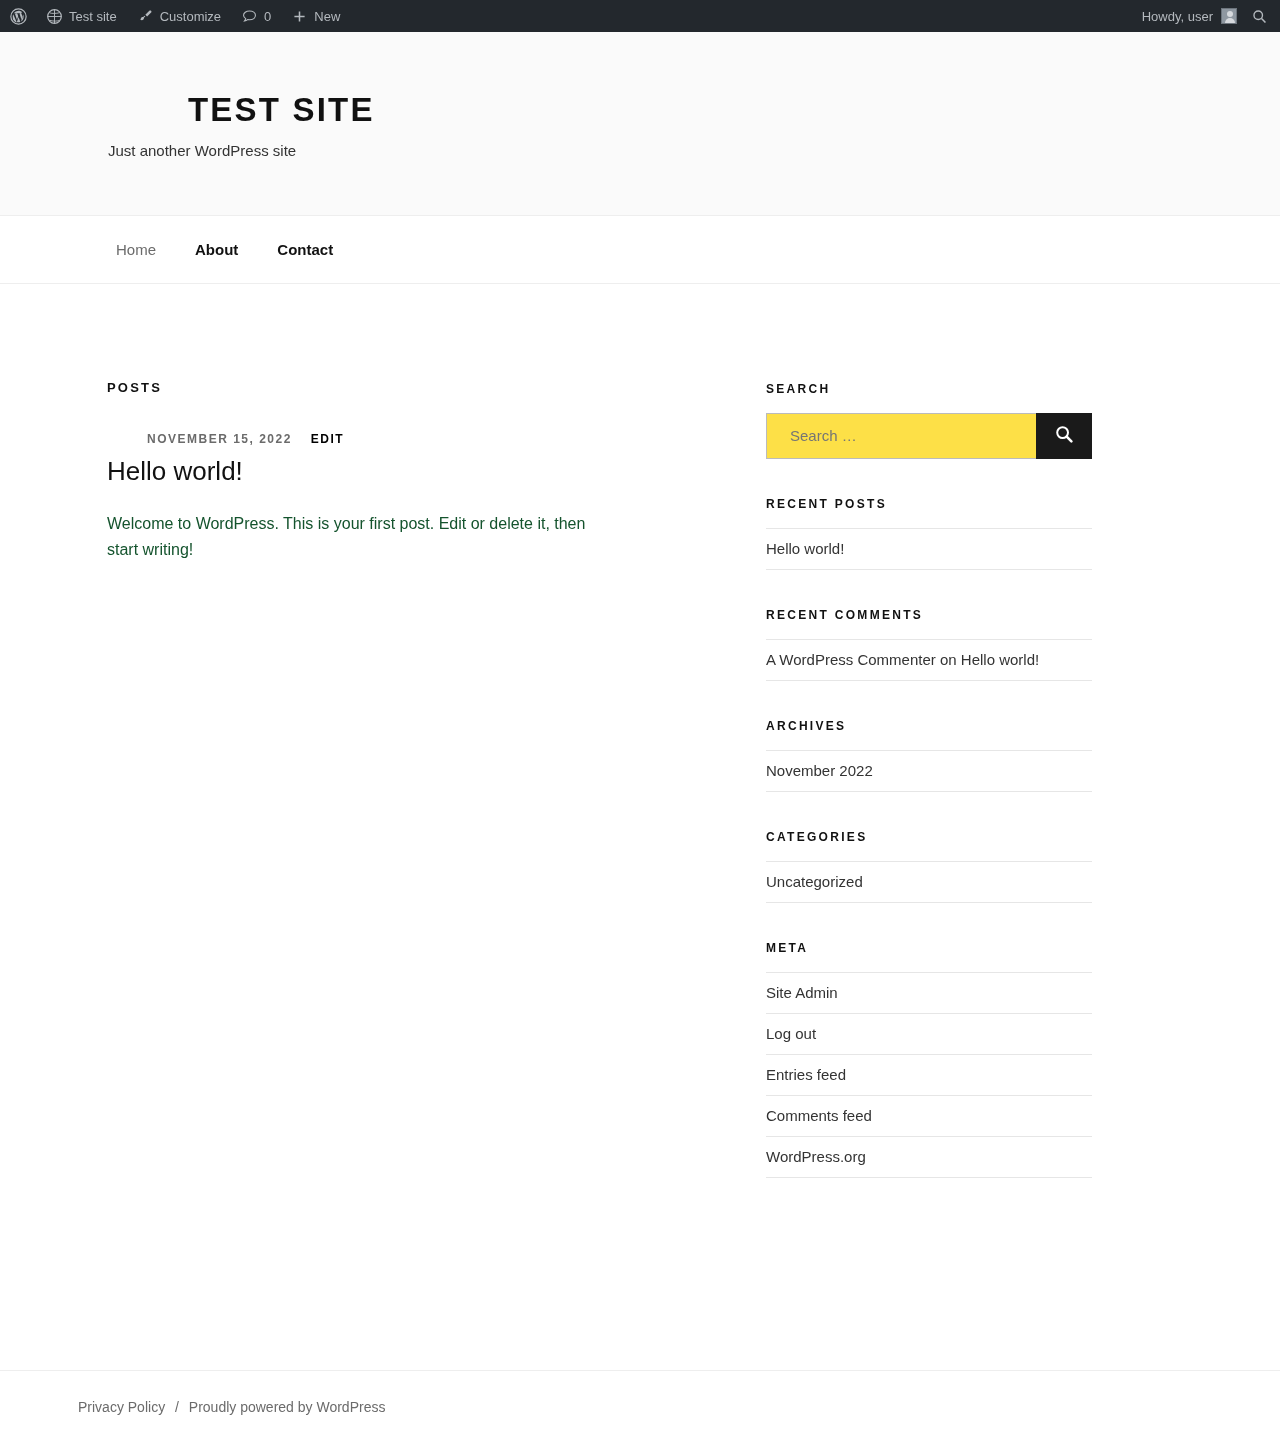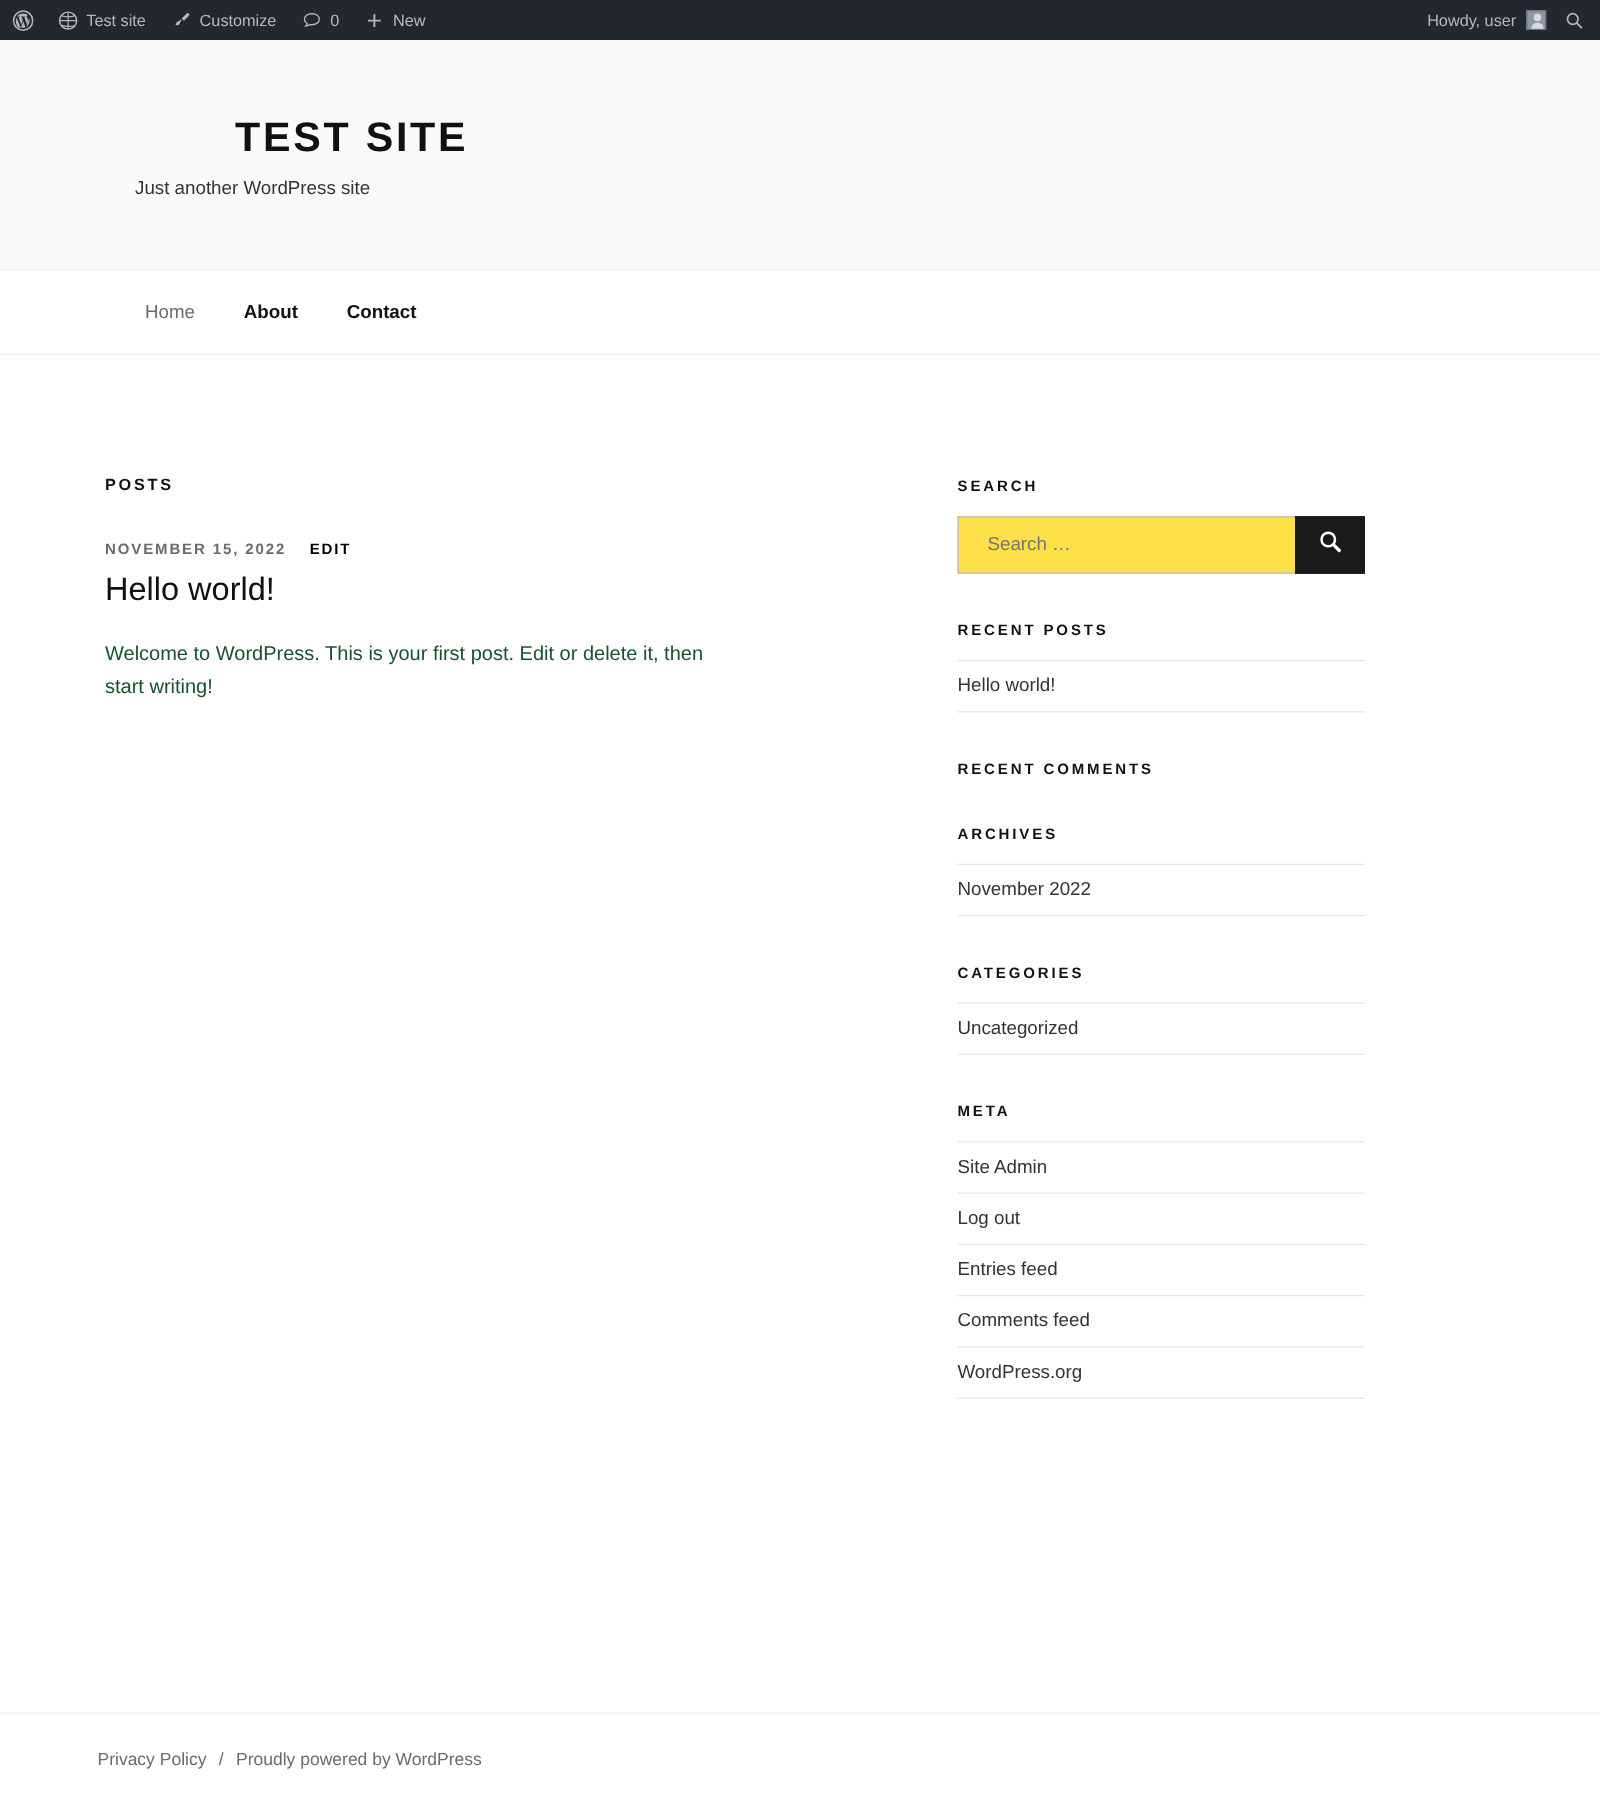--- a/index.html
+++ b/index.html
@@ -100,39 +100,39 @@
     white-space: nowrap;
   }
   .nav-item.dim { color: #6b6b6b; font-weight: normal; }
 
   
   .content {
     display: flex;
     padding: 96px 0 0 0;
     width: 1280px;
   }
-  .col-main { width: 766px; padding-left: 84px; }
+  .col-main { width: 766px; padding-left: 107px; }
   .col-side { width: 326px; padding-top: 2px;}
 
   .posts-label {
     font-size: 13px;
     font-weight: bold;
     letter-spacing: 2.2px;
     color: #111111;
     text-transform: uppercase;
     margin-bottom: 37px;
   }
   .post-meta {
     font-size: 12px;
     letter-spacing: 1.5px;
     font-weight: bold;
     text-transform: uppercase;
     margin-bottom: 9px;
   }
-  .post-meta a { color: #6b6b6b; text-decoration: none; cursor: pointer; }
+  .post-meta a { color: #6b6b6b; text-decoration: none; cursor: pointer; margin-left: 40px; }
   .post-meta .edit { color: #000; margin-left: 14px; cursor: pointer; }
   .post-title {
     font-size: 26px;
     font-weight: normal;
     color: #111111;
     margin: 0 0 24px 0;
     line-height: 1.25;
     cursor: pointer;
   }
   .post-body {
@@ -313,20 +313,27 @@
       <div class="widget-title">RECENT POSTS</div>
       <ul class="widget-list">
         <li>
           <a>Hello world!</a>
         </li>
       </ul>
     </section>
 
     <section class="widget">
       <div class="widget-title">RECENT COMMENTS</div>
+      <ul class="widget-list">
+        <li class="comment-line">
+          <a>A WordPress Commenter</a>
+          <span class="on">on</span>
+          <a>Hello world!</a>
+        </li>
+      </ul>
     </section>
 
     <section class="widget">
       <div class="widget-title">ARCHIVES</div>
       <ul class="widget-list">
         <li>
           <a>November 2022</a>
         </li>
       </ul>
     </section>

